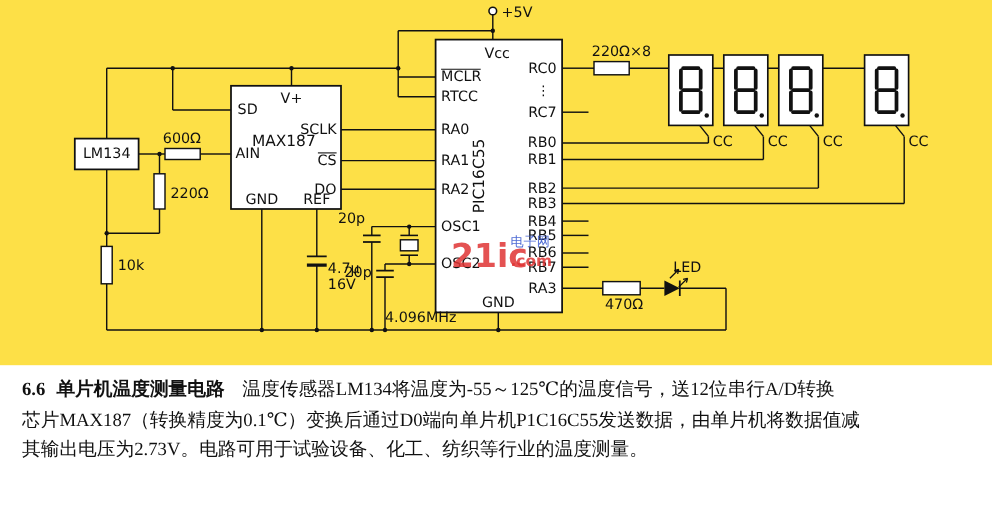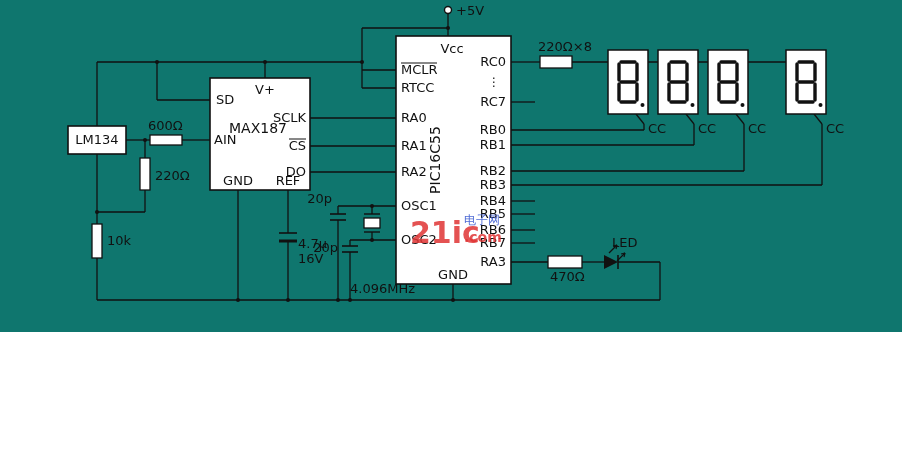--- a/index.html
+++ b/index.html
@@ -1,17 +1,17 @@
 <!DOCTYPE html>
 <html><head>
 <meta charset="utf-8">
 <style>
   html,body{margin:0;padding:0;background:#fff;}
   body{width:902px;height:473px;overflow:hidden;font-family:"Liberation Sans",sans-serif;}
-  .diagram-wrap{width:902px;height:332px;position:relative;background:#0f766e;}
+  .diagram-wrap{width:902px;height:332px;position:relative;background:#fde047;}
   svg text{font-family:"DejaVu Sans","Liberation Sans",sans-serif;font-size:13px;fill:#111;}
   svg text.chipname{font-size:14px;}
   svg text.small{font-size:12px;}
   svg text.wm-big{font-size:30px;font-weight:bold;fill:#e03434;opacity:.85;}
   svg text.wm-com{font-size:14px;font-weight:bold;fill:#e03434;opacity:.85;}
   svg text.wm-cn{font-size:12px;fill:#3b5bd0;opacity:.9;}
   .caption{padding:8px 24px 0 20px;font-family:"Liberation Serif","DejaVu Serif",serif;font-size:17px;line-height:1.62;color:#111;}
   .caption .bold{font-weight:bold;}
   .caption .cap-title{margin:0 16px 0 10px;}
 </style>
@@ -246,13 +246,18 @@
 
   <g>
     <text class="wm-big" x="410" y="243">21ic</text>
     <text class="wm-cn" x="464" y="224">电子网</text>
     <text class="wm-com" x="464" y="242">.com</text>
   </g>
 </svg>
 </div>
 
 <div class="caption">
+  <div class="cap-line">
+    <span class="bold">6.6</span><span class="bold cap-title">单片机温度测量电路</span><span>温度传感器LM134将温度为-55～125℃的温度信号，送12位串行A/D转换</span>
+  </div>
+  <div class="cap-line">芯片MAX187（转换精度为0.1℃）变换后通过D0端向单片机P1C16C55发送数据，由单片机将数据值减</div>
+  <div class="cap-line">其输出电压为2.73V。电路可用于试验设备、化工、纺织等行业的温度测量。</div>
 </div>
 
 </body></html>

